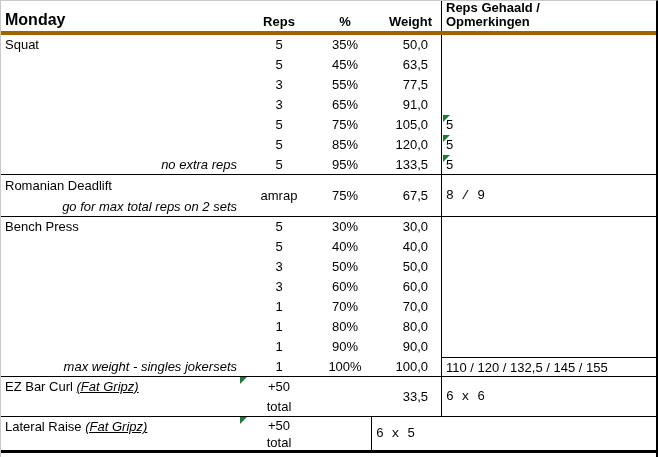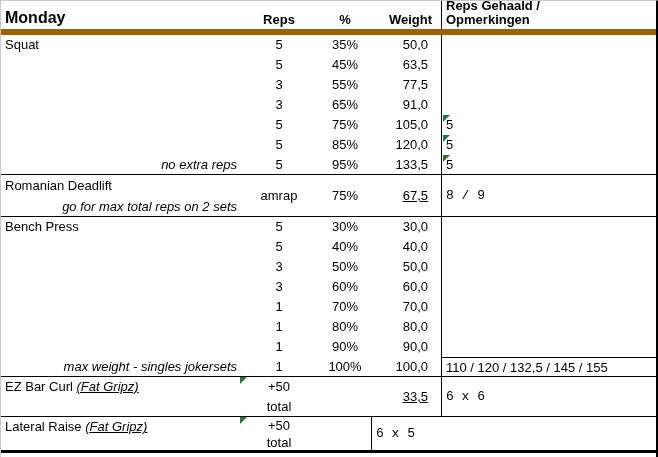--- a/index.html
+++ b/index.html
@@ -18,21 +18,21 @@
   .table { border-bottom: 3px solid #000; }
 
   
   .cA { width: 238px; }
   .cB { width: 80px;  text-align: center; gap: 40px; }
   .cC { width: 52px;  text-align: center; }
   .cD { width: 70px;  text-align: right; padding-right: 13px; }
   .cE { width: 215px; border-left: 1px solid #000; padding-left: 4px; position: relative; }
 
   
-  .hdr { display:flex; height: 34px; border-bottom: 6px solid #a16207; font-weight: bold; }
+  .hdr { display:flex; height: 34px; border-bottom: 4px solid #a16207; font-weight: bold; }
   .hcell { display:flex; flex-direction:column; justify-content:flex-end; line-height:14px; padding-bottom:2px; }
   .hdr .cD { padding-right: 9px; }
   .title { font-size: 16px; line-height: 18px; padding-left: 4px; }
 
   
   .sec { overflow: hidden; }
   .sec + .sec { border-top: 1px solid #000; }
   .h139 { height: 139px; } .h42 { height: 42px; } .h160 { height: 160px; }
   .h40 { height: 40px; }  .h34 { height: 34px; }
   .row { display: flex; height: 20px; line-height: 20px; }
@@ -40,21 +40,21 @@
   .exdetail { font-style: italic; text-decoration: underline; }
   .note-cell { text-align: right; padding-right: 2px; font-style: italic; }
 
   
   .merged { display: flex; }
   .mA { display: flex; flex-direction: column; }
   .exline { line-height: 20px; }
   .h42 .exline, .h42 .noteline { line-height: 21px; }
   .noteline { text-align: right; padding-right: 2px; font-style: italic; }
   .vc  { display:flex; align-items:center; justify-content:center; }
-  .vr  { display:flex; align-items:center; justify-content:flex-end;text-decoration:underline; }
+  .vr  { display:flex; align-items:center; justify-content:flex-end; }
   .vl  { display:flex; align-items:center; justify-content:flex-start;font-family:Liberation Mono, monospace; }
   .h34 .bline { height: 17px; line-height: 17px; }
   .bline { height: 20px; line-height: 20px; }
   .cB.split { position: relative; }
 
   
   .flag {
     position: absolute; top: 0; left: 1px;
     width: 0; height: 0;
     border-top: 7px solid #1E7B34;

